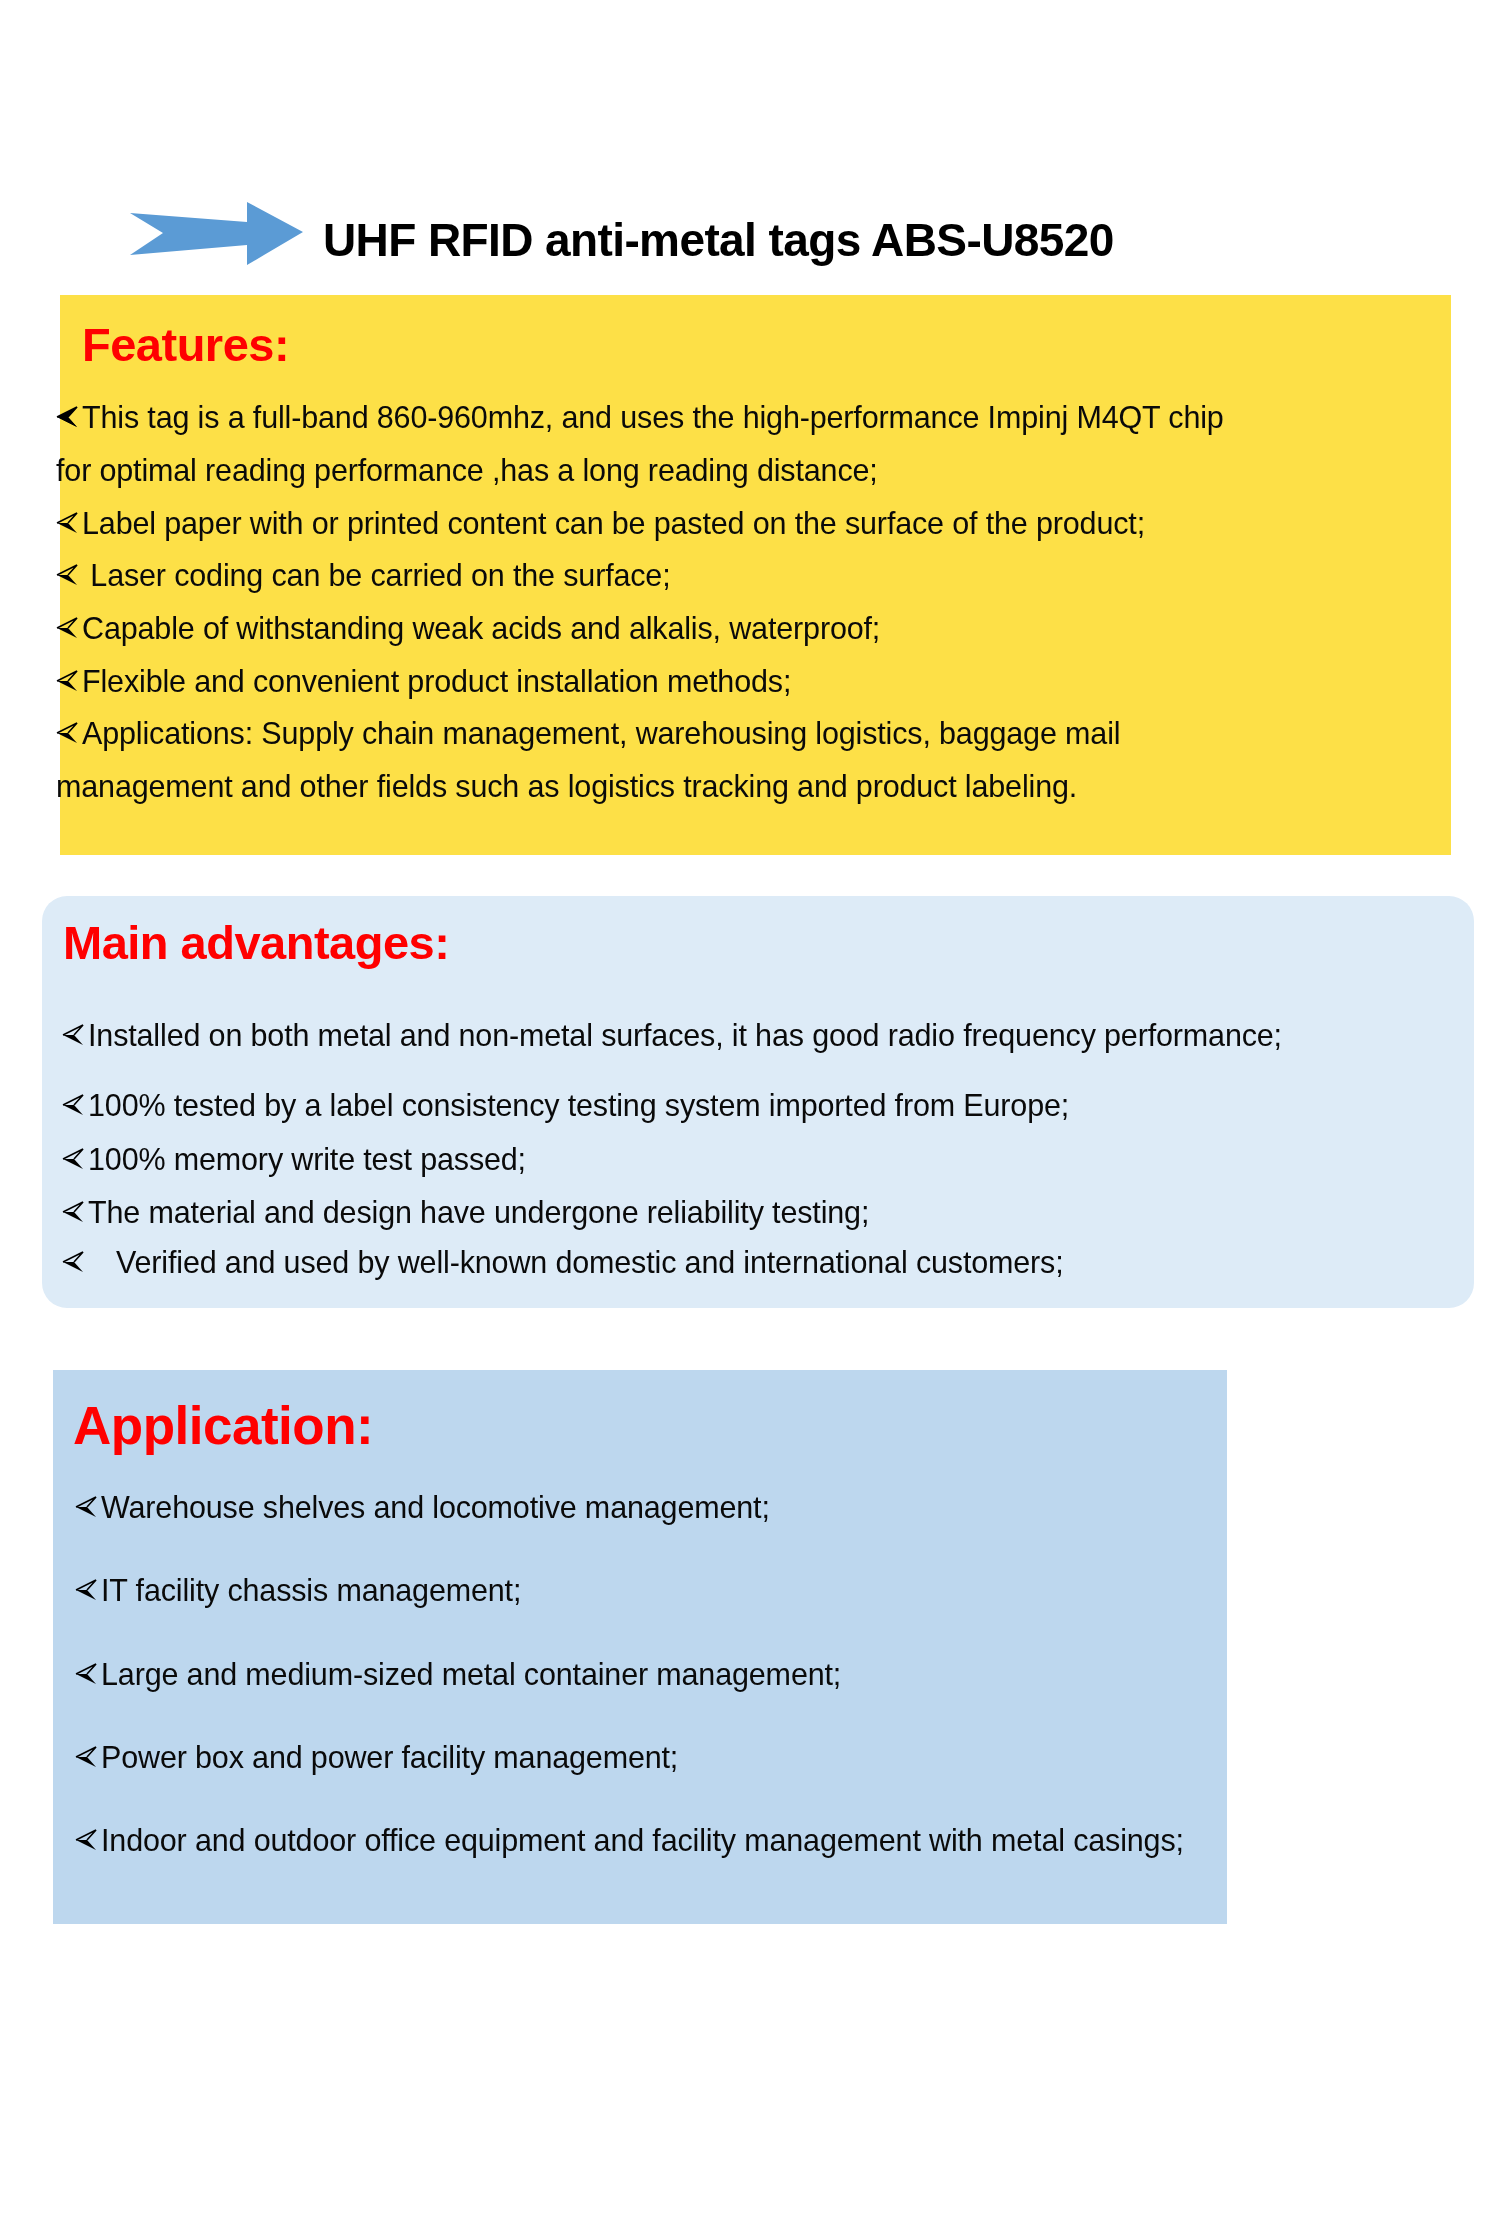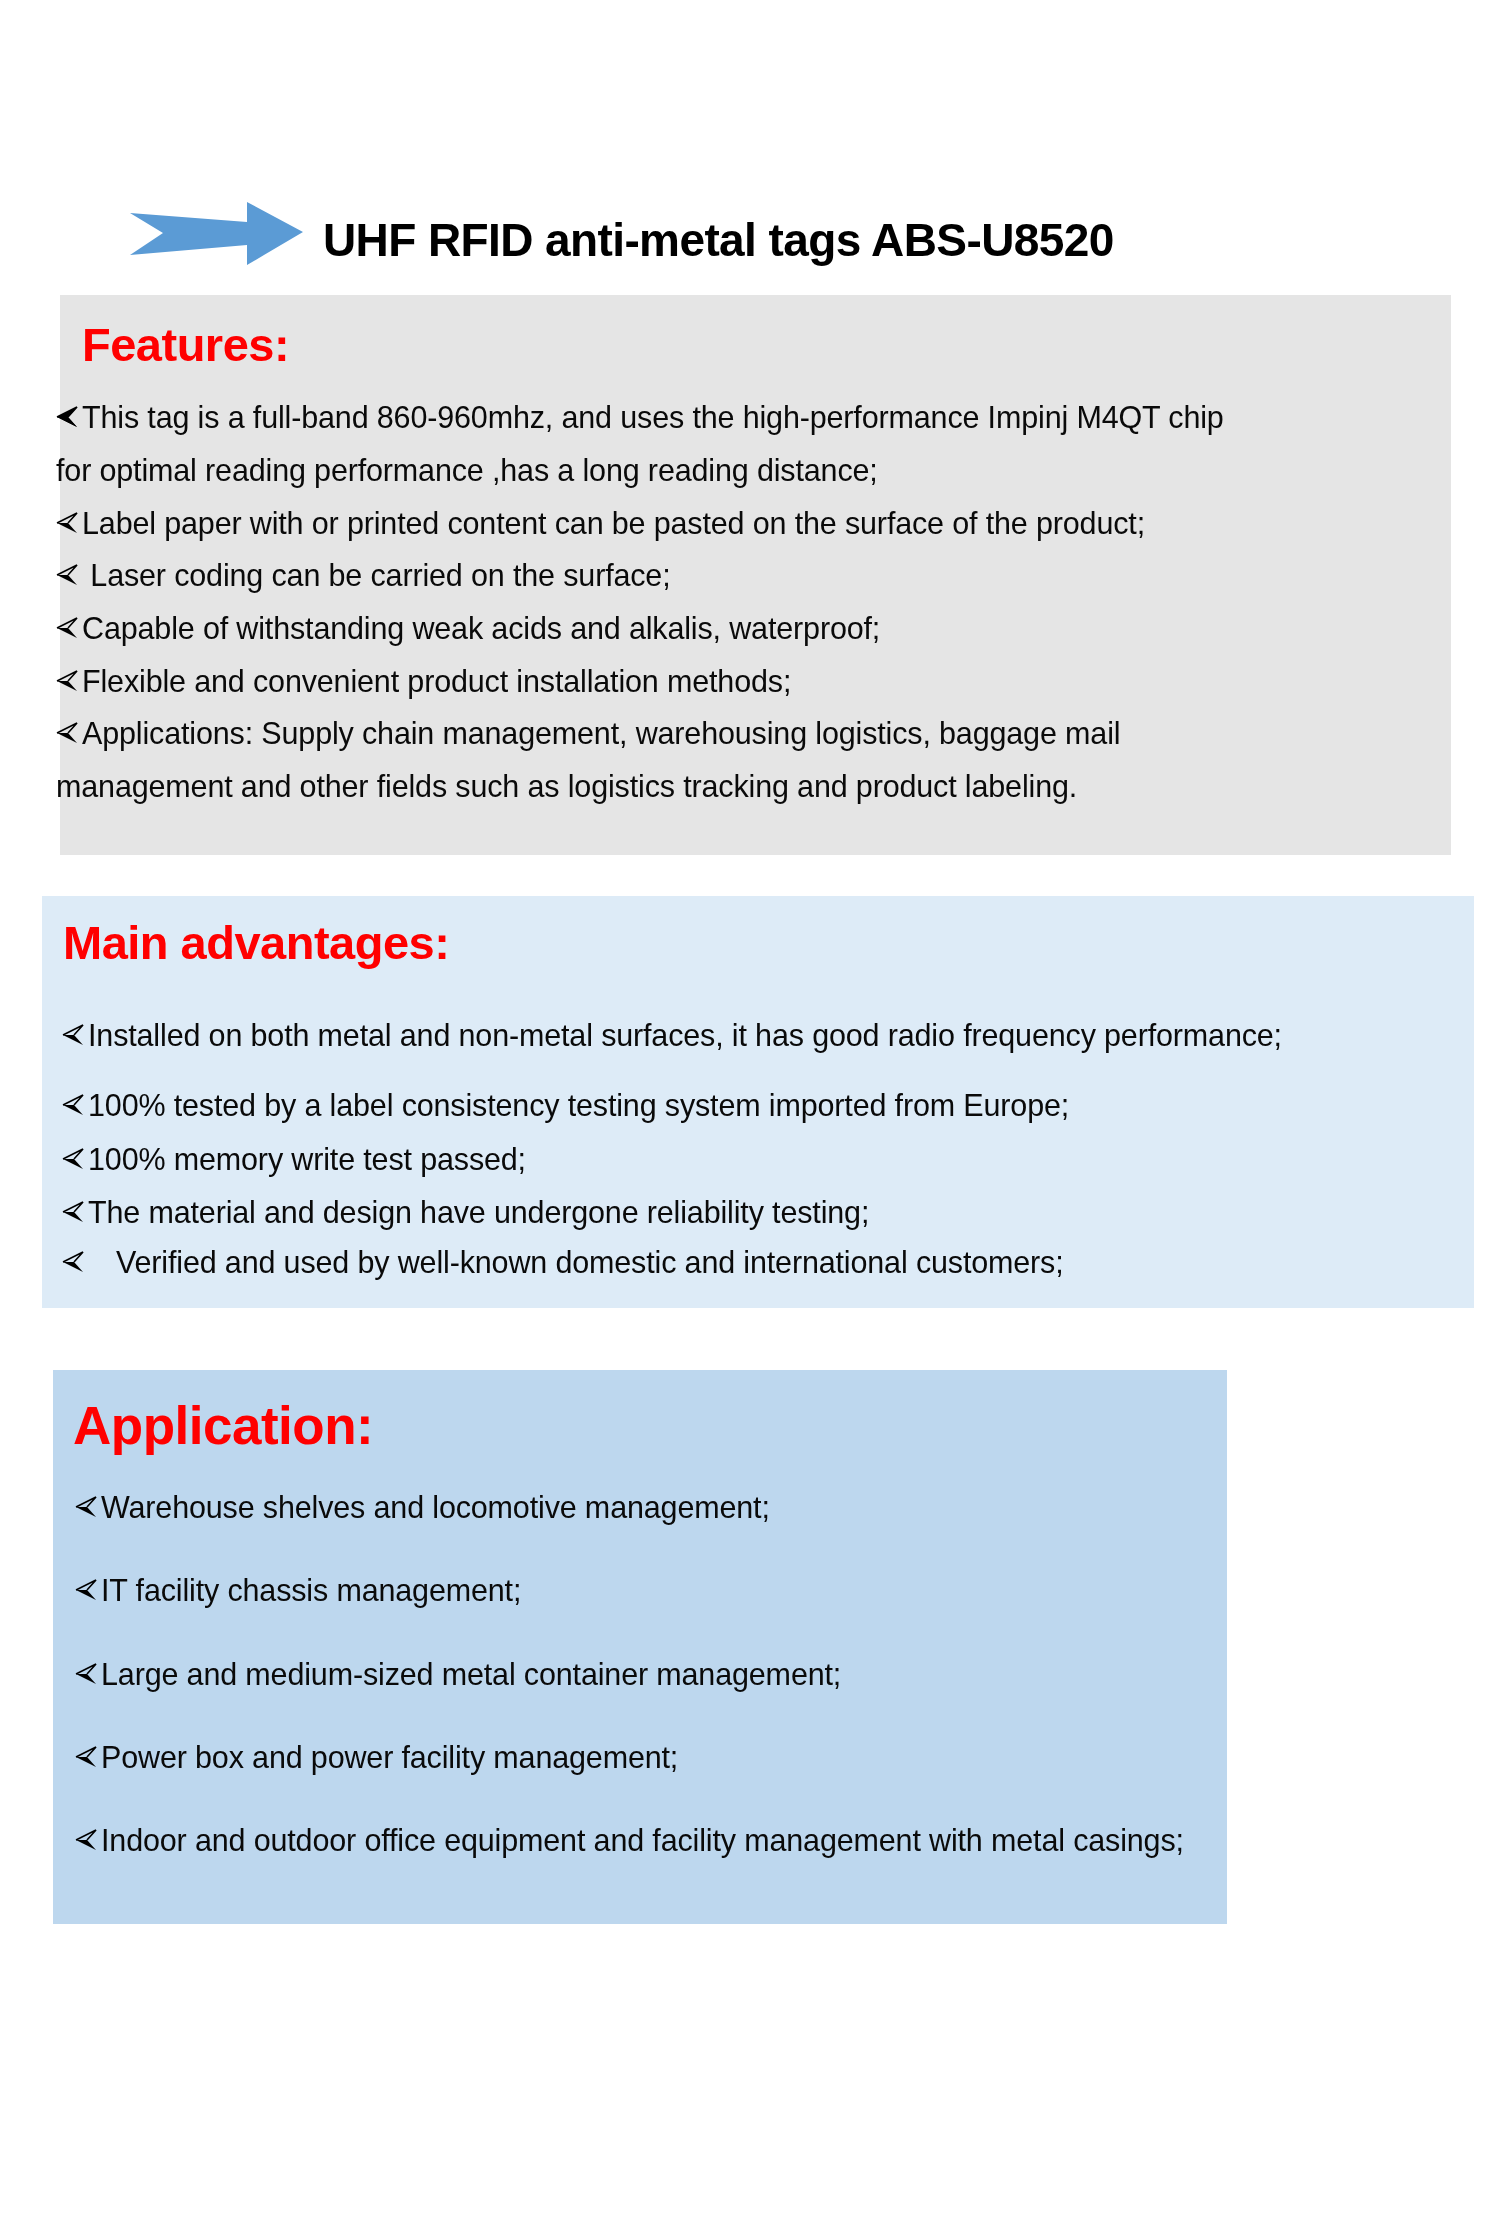--- a/index.html
+++ b/index.html
@@ -2,22 +2,22 @@
 <html><head>
   <meta charset="utf-8">
   <style>
     html, body { margin: 0; padding: 0; background: #ffffff; }
     body { width: 1501px; height: 2237px; position: relative; overflow: hidden;
            font-family: "Liberation Sans", sans-serif; color: #0a0a0a; }
     .header-arrow { position: absolute; left: 128px; top: 200px; width: 178px; height: 68px; }
     .page-title { position: absolute; left: 323px; top: 212px; font-size: 46px; font-weight: bold;
                   line-height: 56px; white-space: nowrap; letter-spacing: -0.6px; color: #000; }
     .panel { position: absolute; }
-    .panel-features { left: 60px; top: 295px; width: 1391px; height: 560px; background: #e5e5e5; }
-    .panel-advantages { left: 42px; top: 896px; width: 1432px; height: 412px; background: #DDEBF7; }
+    .panel-features { left: 60px; top: 295px; width: 1391px; height: 560px; background: #fde047; }
+    .panel-advantages { left: 42px; top: 896px; width: 1432px; height: 412px; background: #DDEBF7; border-radius: 25px; }
     .panel-application { left: 53px; top: 1370px; width: 1174px; height: 554px; background: #BDD7EE; }
     .section-title { position: absolute; color: #FF0000; font-weight: bold; font-size: 47px;
                      line-height: 56px; white-space: nowrap; letter-spacing: -0.5px; }
     .line { position: absolute; font-size: 30.5px; line-height: 38px; white-space: nowrap;
             letter-spacing: -0.15px; display: flex; align-items: center; }
     .bullet { display: inline-block; width: 24px; height: 22px; margin-right: 2px; flex: 0 0 auto; }
     .bullet svg { display: block; }
   </style>
 </head>
 <body>

